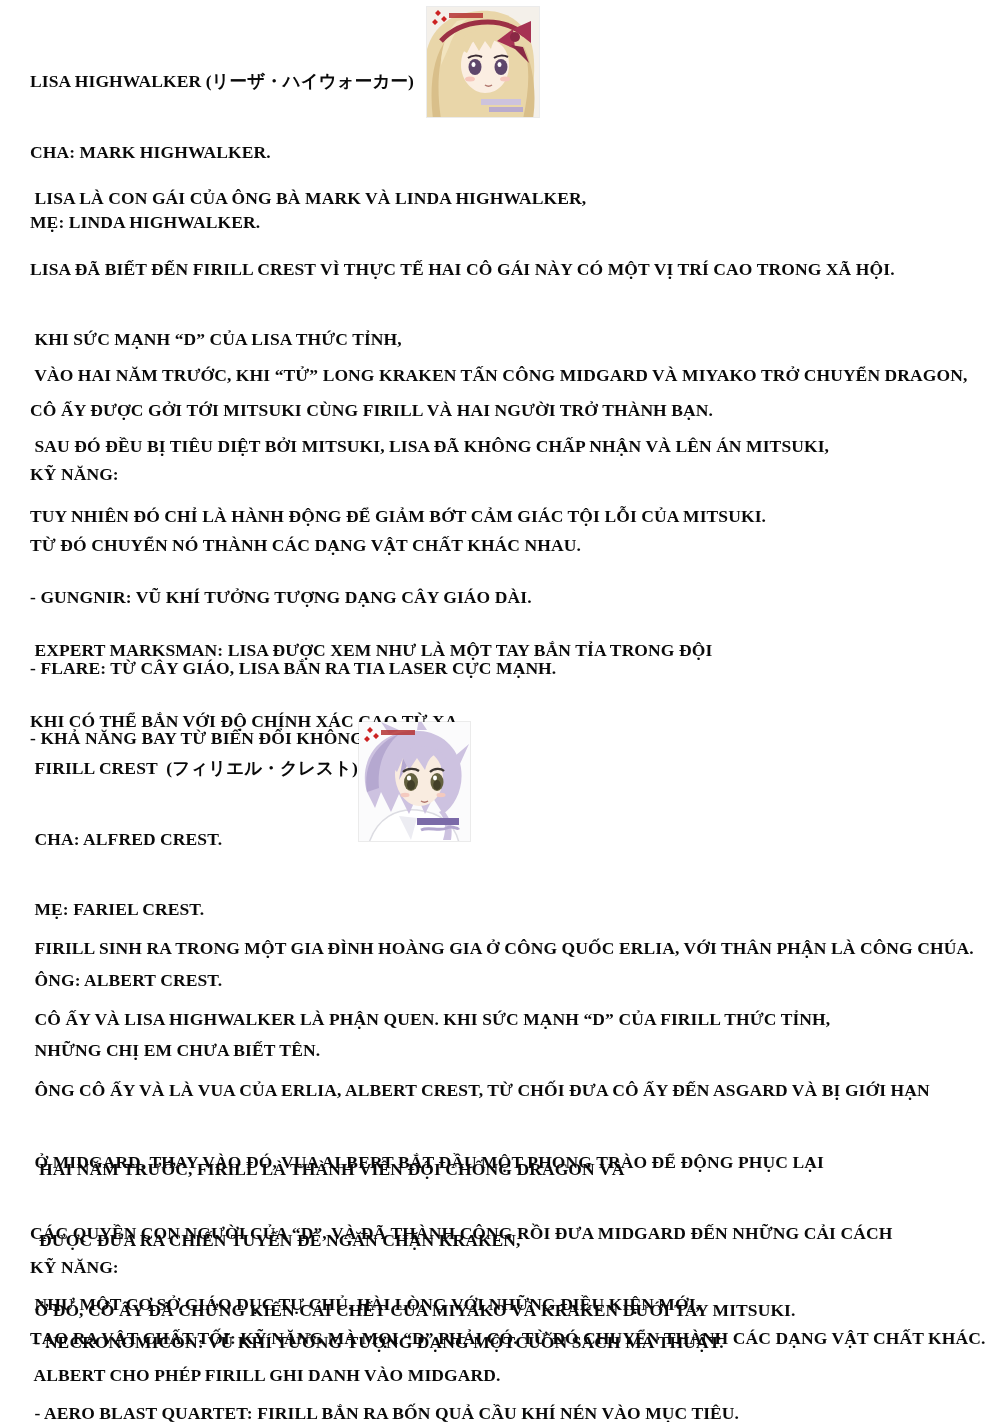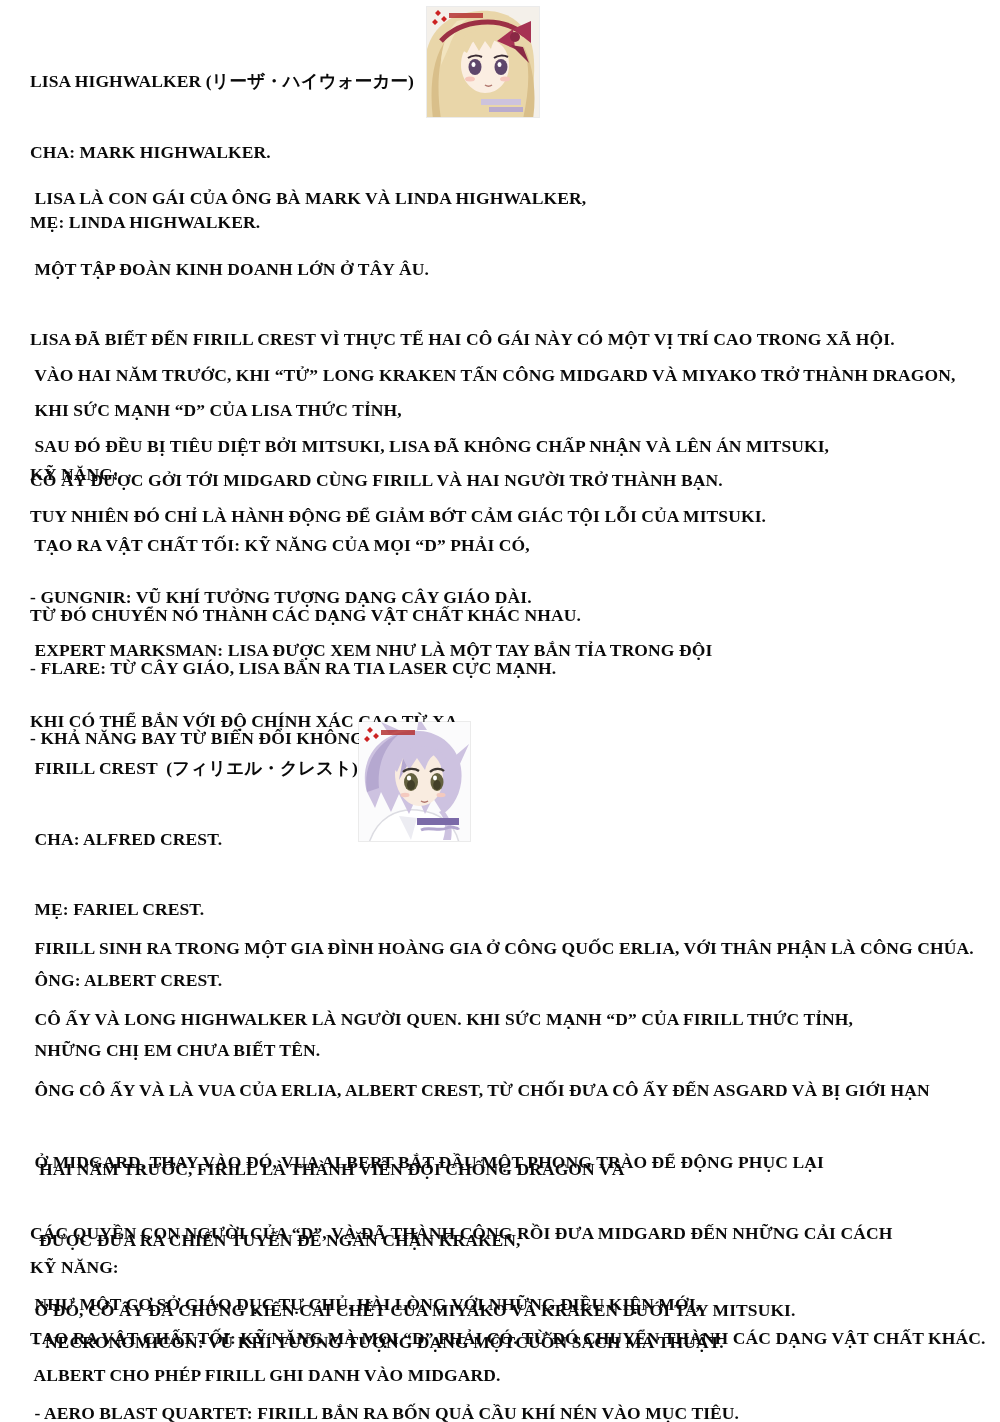--- a/index.html
+++ b/index.html
@@ -78,35 +78,33 @@
         <rect x="22" y="6" width="34" height="5" fill="#b43333" opacity="0.85"></rect>
       </g>
 
       <rect x="54" y="92" width="40" height="6" fill="#cdc3dd"></rect>
       <rect x="62" y="100" width="34" height="5" fill="#b9abce"></rect>
     </svg>
   </figure>
 
   <section class="block" style="top:140px">
     <div class="ln"> LISA LÀ CON GÁI CỦA ÔNG BÀ MARK VÀ LINDA HIGHWALKER,</div>
-    <div class="ln"> MỘT TẬP ĐOÀN KINH DOANH LỚN Ở TÂY ÂU.</div>
     <div class="ln">LISA ĐÃ BIẾT ĐẾN FIRILL CREST VÌ THỰC TẾ HAI CÔ GÁI NÀY CÓ MỘT VỊ TRÍ CAO TRONG XÃ HỘI.</div>
     <div class="ln"> KHI SỨC MẠNH “D” CỦA LISA THỨC TỈNH,</div>
-    <div class="ln">CÔ ẤY ĐƯỢC GỞI TỚI MIDGARD CÙNG FIRILL VÀ HAI NGƯỜI TRỞ THÀNH BẠN.</div>
+    <div class="ln">CÔ ẤY ĐƯỢC GỞI TỚI MITSUKI CÙNG FIRILL VÀ HAI NGƯỜI TRỞ THÀNH BẠN.</div>
   </section>
 
   <section class="block" style="top:317px">
-    <div class="ln"> VÀO HAI NĂM TRƯỚC, KHI “TỬ” LONG KRAKEN TẤN CÔNG MIDGARD VÀ MIYAKO TRỞ THÀNH DRAGON,</div>
+    <div class="ln"> VÀO HAI NĂM TRƯỚC, KHI “TỬ” LONG KRAKEN TẤN CÔNG MIDGARD VÀ MIYAKO TRỞ CHUYỂN DRAGON,</div>
     <div class="ln"> SAU ĐÓ ĐỀU BỊ TIÊU DIỆT BỞI MITSUKI, LISA ĐÃ KHÔNG CHẤP NHẬN VÀ LÊN ÁN MITSUKI,</div>
     <div class="ln">TUY NHIÊN ĐÓ CHỈ LÀ HÀNH ĐỘNG ĐỂ GIẢM BỚT CẢM GIÁC TỘI LỖI CỦA MITSUKI.</div>
   </section>
 
   <section class="block" style="top:416px">
     <div class="ln">KỸ NĂNG:</div>
-    <div class="ln"> TẠO RA VẬT CHẤT TỐI: KỸ NĂNG CỦA MỌI “D” PHẢI CÓ,</div>
     <div class="ln">TỪ ĐÓ CHUYỂN NÓ THÀNH CÁC DẠNG VẬT CHẤT KHÁC NHAU.</div>
   </section>
 
   <section class="block" style="top:539px">
     <div class="ln">- GUNGNIR: VŨ KHÍ TƯỞNG TƯỢNG DẠNG CÂY GIÁO DÀI.</div>
     <div class="ln">- FLARE: TỪ CÂY GIÁO, LISA BẮN RA TIA LASER CỰC MẠNH.</div>
     <div class="ln">- KHẢ NĂNG BAY TỪ BIẾN ĐỔI KHÔNG KHÍ.</div>
   </section>
 
   <section class="block" style="top:592px">
@@ -161,21 +159,21 @@
         <rect x="22" y="8" width="34" height="5" fill="#b43333" opacity="0.85"></rect>
       </g>
 
       <rect x="58" y="96" width="42" height="7" fill="#7b6aa8"></rect>
       <path d="M62,108 C70,104 80,110 88,106 C94,103 98,108 100,106" stroke="#b3a6cf" stroke-width="3" fill="none"></path>
     </svg>
   </figure>
 
   <section class="block" style="top:889px">
     <div class="ln" style="line-height:24.2px"> FIRILL SINH RA TRONG MỘT GIA ĐÌNH HOÀNG GIA Ở CÔNG QUỐC ERLIA, VỚI THÂN PHẬN LÀ CÔNG CHÚA.</div>
-    <div class="ln" style="line-height:24.2px"> CÔ ẤY VÀ LONG HIGHWALKER LÀ NGƯỜI QUEN. KHI SỨC MẠNH “D” CỦA FIRILL THỨC TỈNH,</div>
+    <div class="ln" style="line-height:24.2px"> CÔ ẤY VÀ LISA HIGHWALKER LÀ PHẬN QUEN. KHI SỨC MẠNH “D” CỦA FIRILL THỨC TỈNH,</div>
     <div class="ln" style="line-height:24.2px"> ÔNG CÔ ẤY VÀ LÀ VUA CỦA ERLIA, ALBERT CREST, TỪ CHỐI ĐƯA CÔ ẤY ĐẾN ASGARD VÀ BỊ GIỚI HẠN</div>
     <div class="ln" style="line-height:24.2px"> Ở MIDGARD. THAY VÀO ĐÓ, VUA ALBERT BẮT ĐẦU MỘT PHONG TRÀO ĐỂ ĐỘNG PHỤC LẠI</div>
     <div class="ln" style="line-height:24.2px">CÁC QUYỀN CON NGƯỜI CỦA “D”, VÀ ĐÃ THÀNH CÔNG RỒI ĐƯA MIDGARD ĐẾN NHỮNG CẢI CÁCH</div>
     <div class="ln" style="line-height:24.2px"> NHƯ MỘT CƠ SỞ GIÁO DỤC TỰ CHỦ. HÀI LÒNG VỚI NHỮNG ĐIỀU KIỆN MỚI,</div>
     <div class="ln" style="line-height:24.2px"> ALBERT CHO PHÉP FIRILL GHI DANH VÀO MIDGARD.</div>
     
   </section>
 
   <section class="block" style="top:1111px">
     <div class="ln">  HAI NĂM TRƯỚC, FIRILL LÀ THÀNH VIÊN ĐỘI CHỐNG DRAGON VÀ</div>

